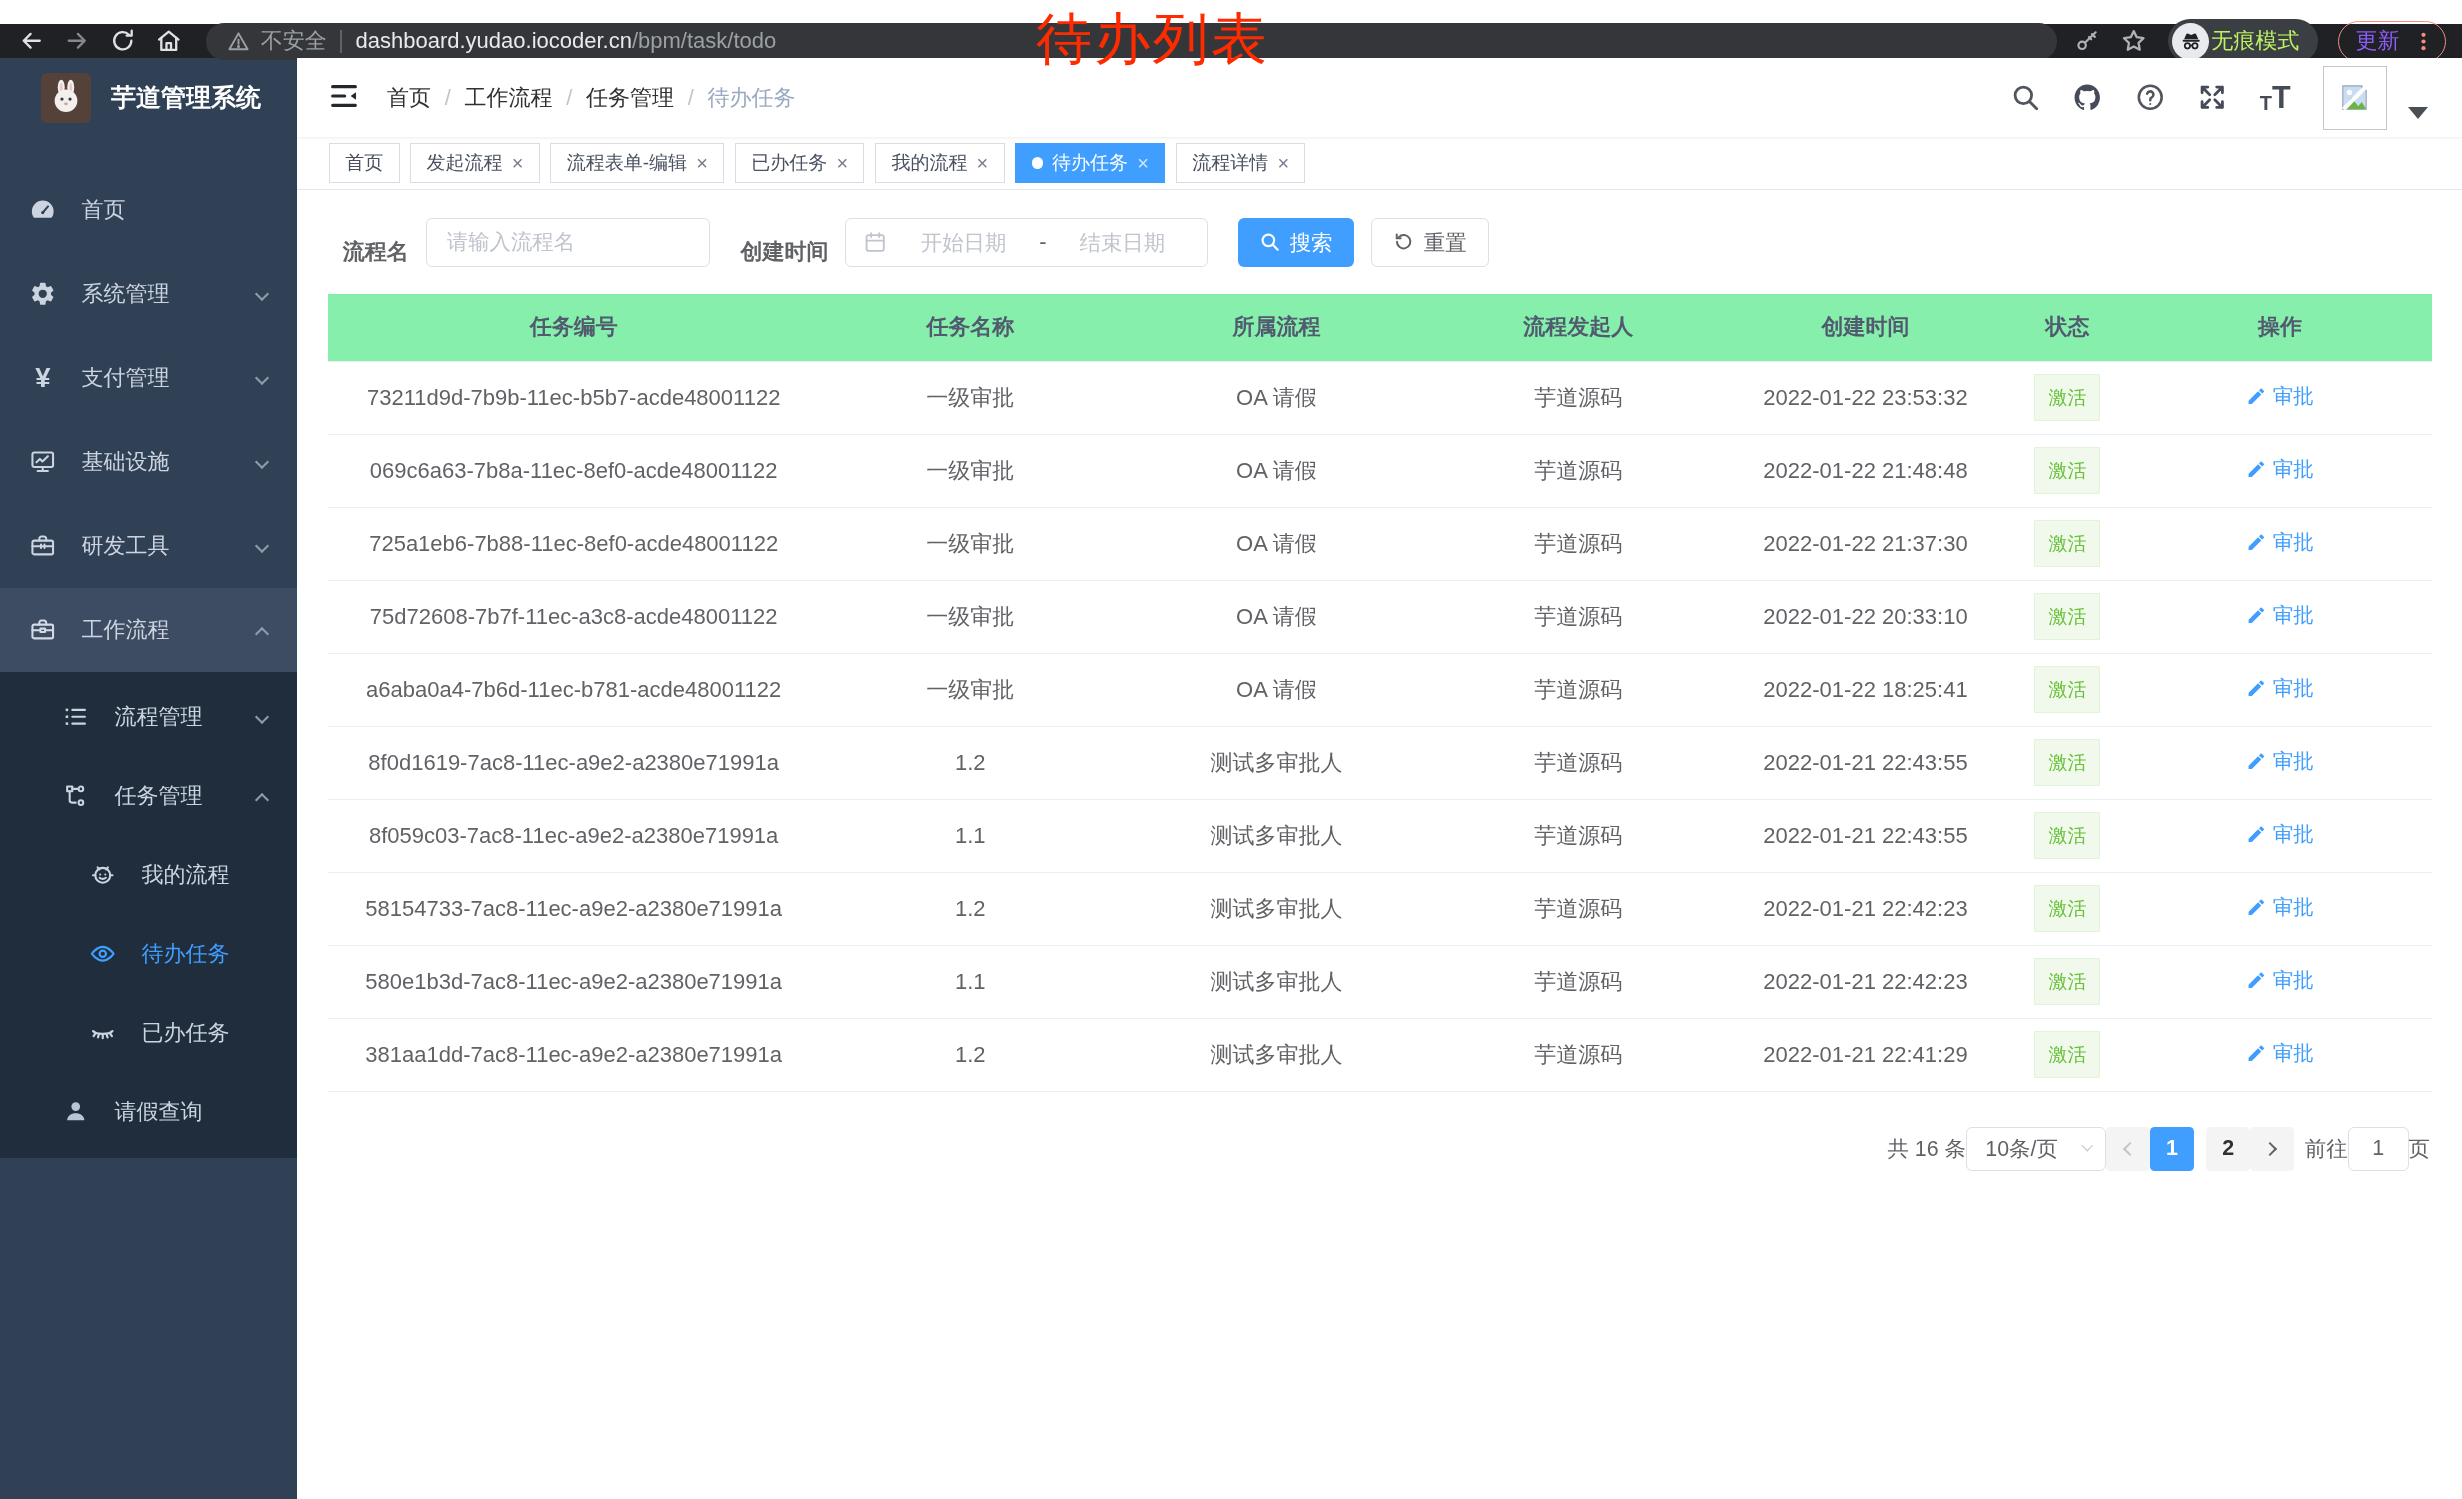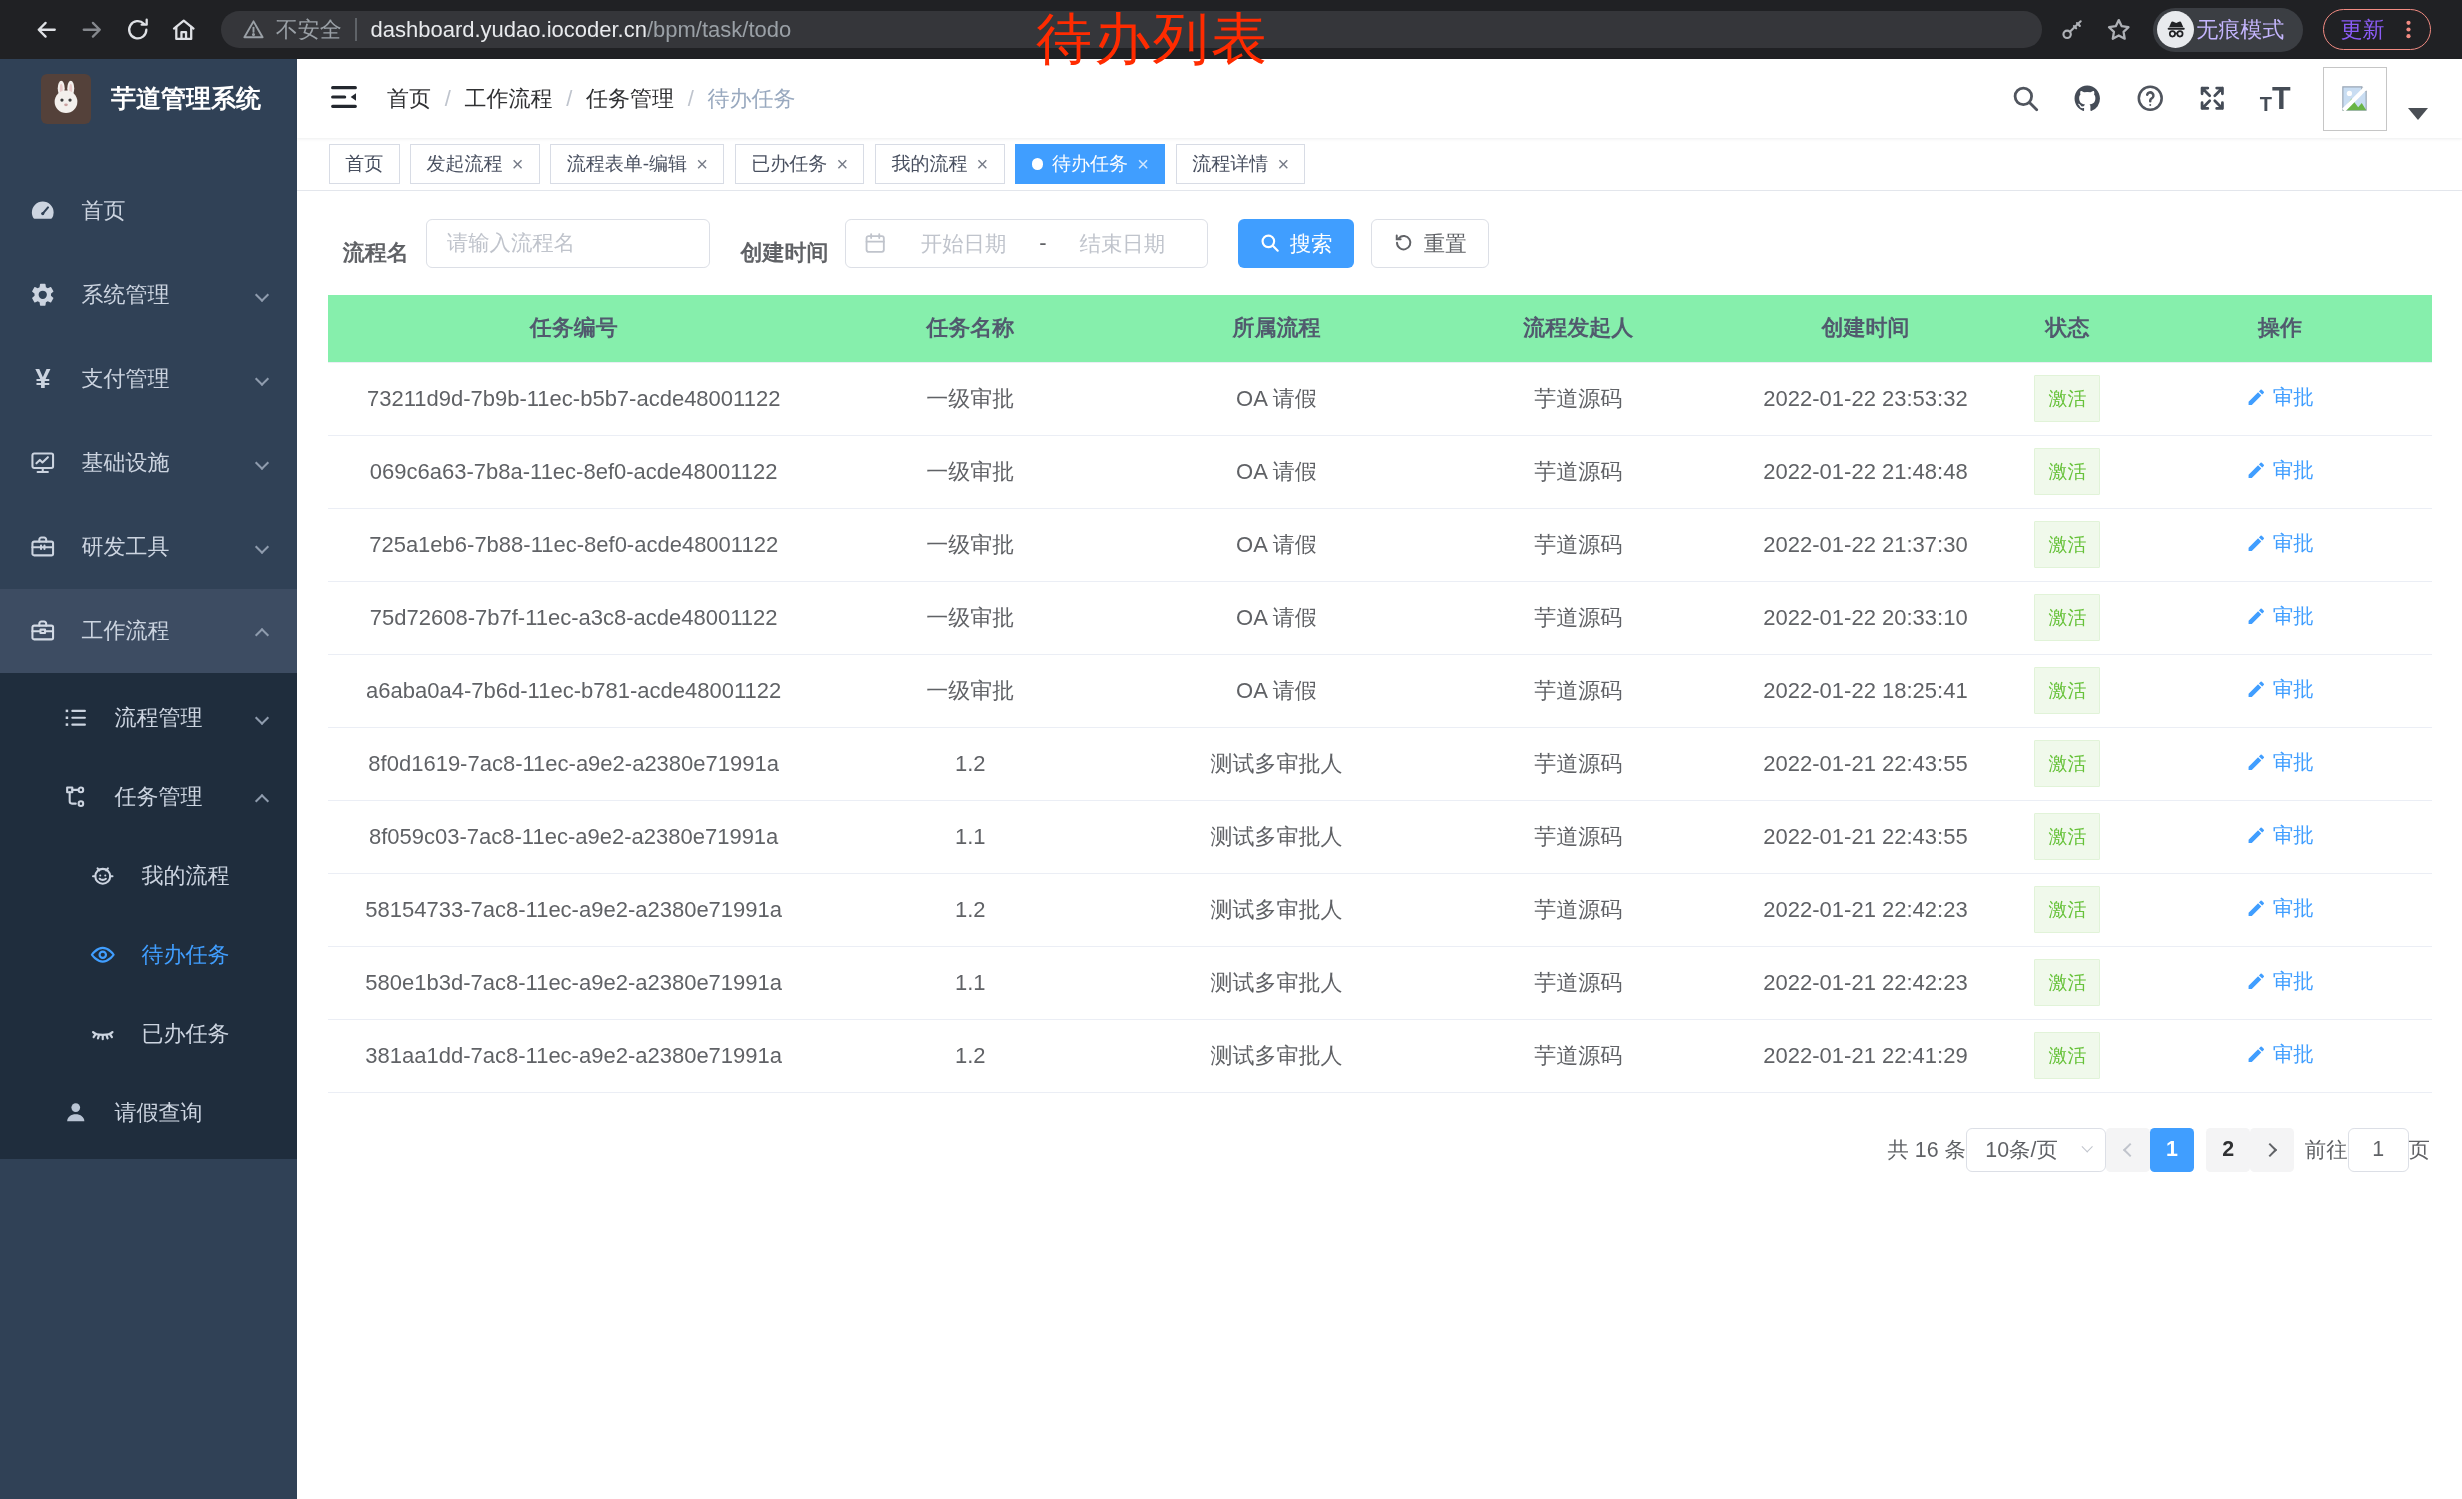--- a/index.html
+++ b/index.html
@@ -1,28 +1,28 @@
 <!DOCTYPE html>
 <html style="font-size:12.2px"><head>
 <meta charset="utf-8">
 <style>
   * { margin:0; padding:0; box-sizing:border-box; font-family:"Liberation Sans","DejaVu Sans",sans-serif; }
   html,body { width:2462px; height:1500px; background:#fff; overflow:hidden; }
 
   
-  .chrome { height:59px; background:#202124; display:flex; align-items:center; padding:0 26px; gap:4.6px; position:relative; }
+  .chrome { height:34px; background:#202124; display:flex; align-items:center; padding:0 11px; gap:4.6px; position:relative;margin-top:24px; }
   .nav-btn { width:41px; height:41px; display:flex; align-items:center; justify-content:center; border-radius:50%; }
   .nav-btn svg { width:27.5px; height:27.5px; }
   .url-pill { flex:1; height:37px; background:#35363a; border-radius:18.3px; display:flex; align-items:center; padding:0 21.4px; gap:13.7px; margin:0 12.2px; font-size:22px; min-width:0; }
   .url-sec { color:#9aa0a6; display:flex; align-items:center; gap:10.7px; }
   .url-div { width:1.5px; height:23px; background:#5f6368; }
   .url-host { color:#e8eaed; white-space:nowrap; }
   .url-path { color:#9aa0a6; white-space:nowrap; }
   .chrome-right { display:flex; align-items:center; gap:20px; padding-right:4.6px; }
-  .incog { height:44px; background:#3b3e43; border-radius:22px; display:flex; align-items:center; gap:2px; padding:3.8px 18.3px 3.8px 4.6px; color:#c4b5fd; font-size:22px; white-space:nowrap; }
+  .incog { height:44px; background:#3b3e43; border-radius:22px; display:flex; align-items:center; gap:2px; padding:3.8px 18.3px 3.8px 4.6px; color:#bef264; font-size:22px; white-space:nowrap; }
   .incog-av { width:37px; height:37px; border-radius:50%; background:#e8eaed; display:flex; align-items:center; justify-content:center; }
   .incog-av svg { width:24.4px; height:24.4px; }
   .update-pill { height:41px; border:1.9px solid #f28b82; border-radius:21.4px; color:#8b5cf6; display:flex; align-items:center; gap:12.2px; padding:0 10.7px 0 17px; font-size:22px; white-space:nowrap; }
 
   
   .annotation { position:absolute; left:1036px; top:1.5px; z-index:99; font-size:56px; color:#ff2b00; font-weight:500; letter-spacing:2.3px; pointer-events:none; }
 
   
   .app { display:flex; height:1449px; }
   .sidebar { width:297px; background:#304156; flex:none; color:#ccd4e0; overflow:hidden; }

